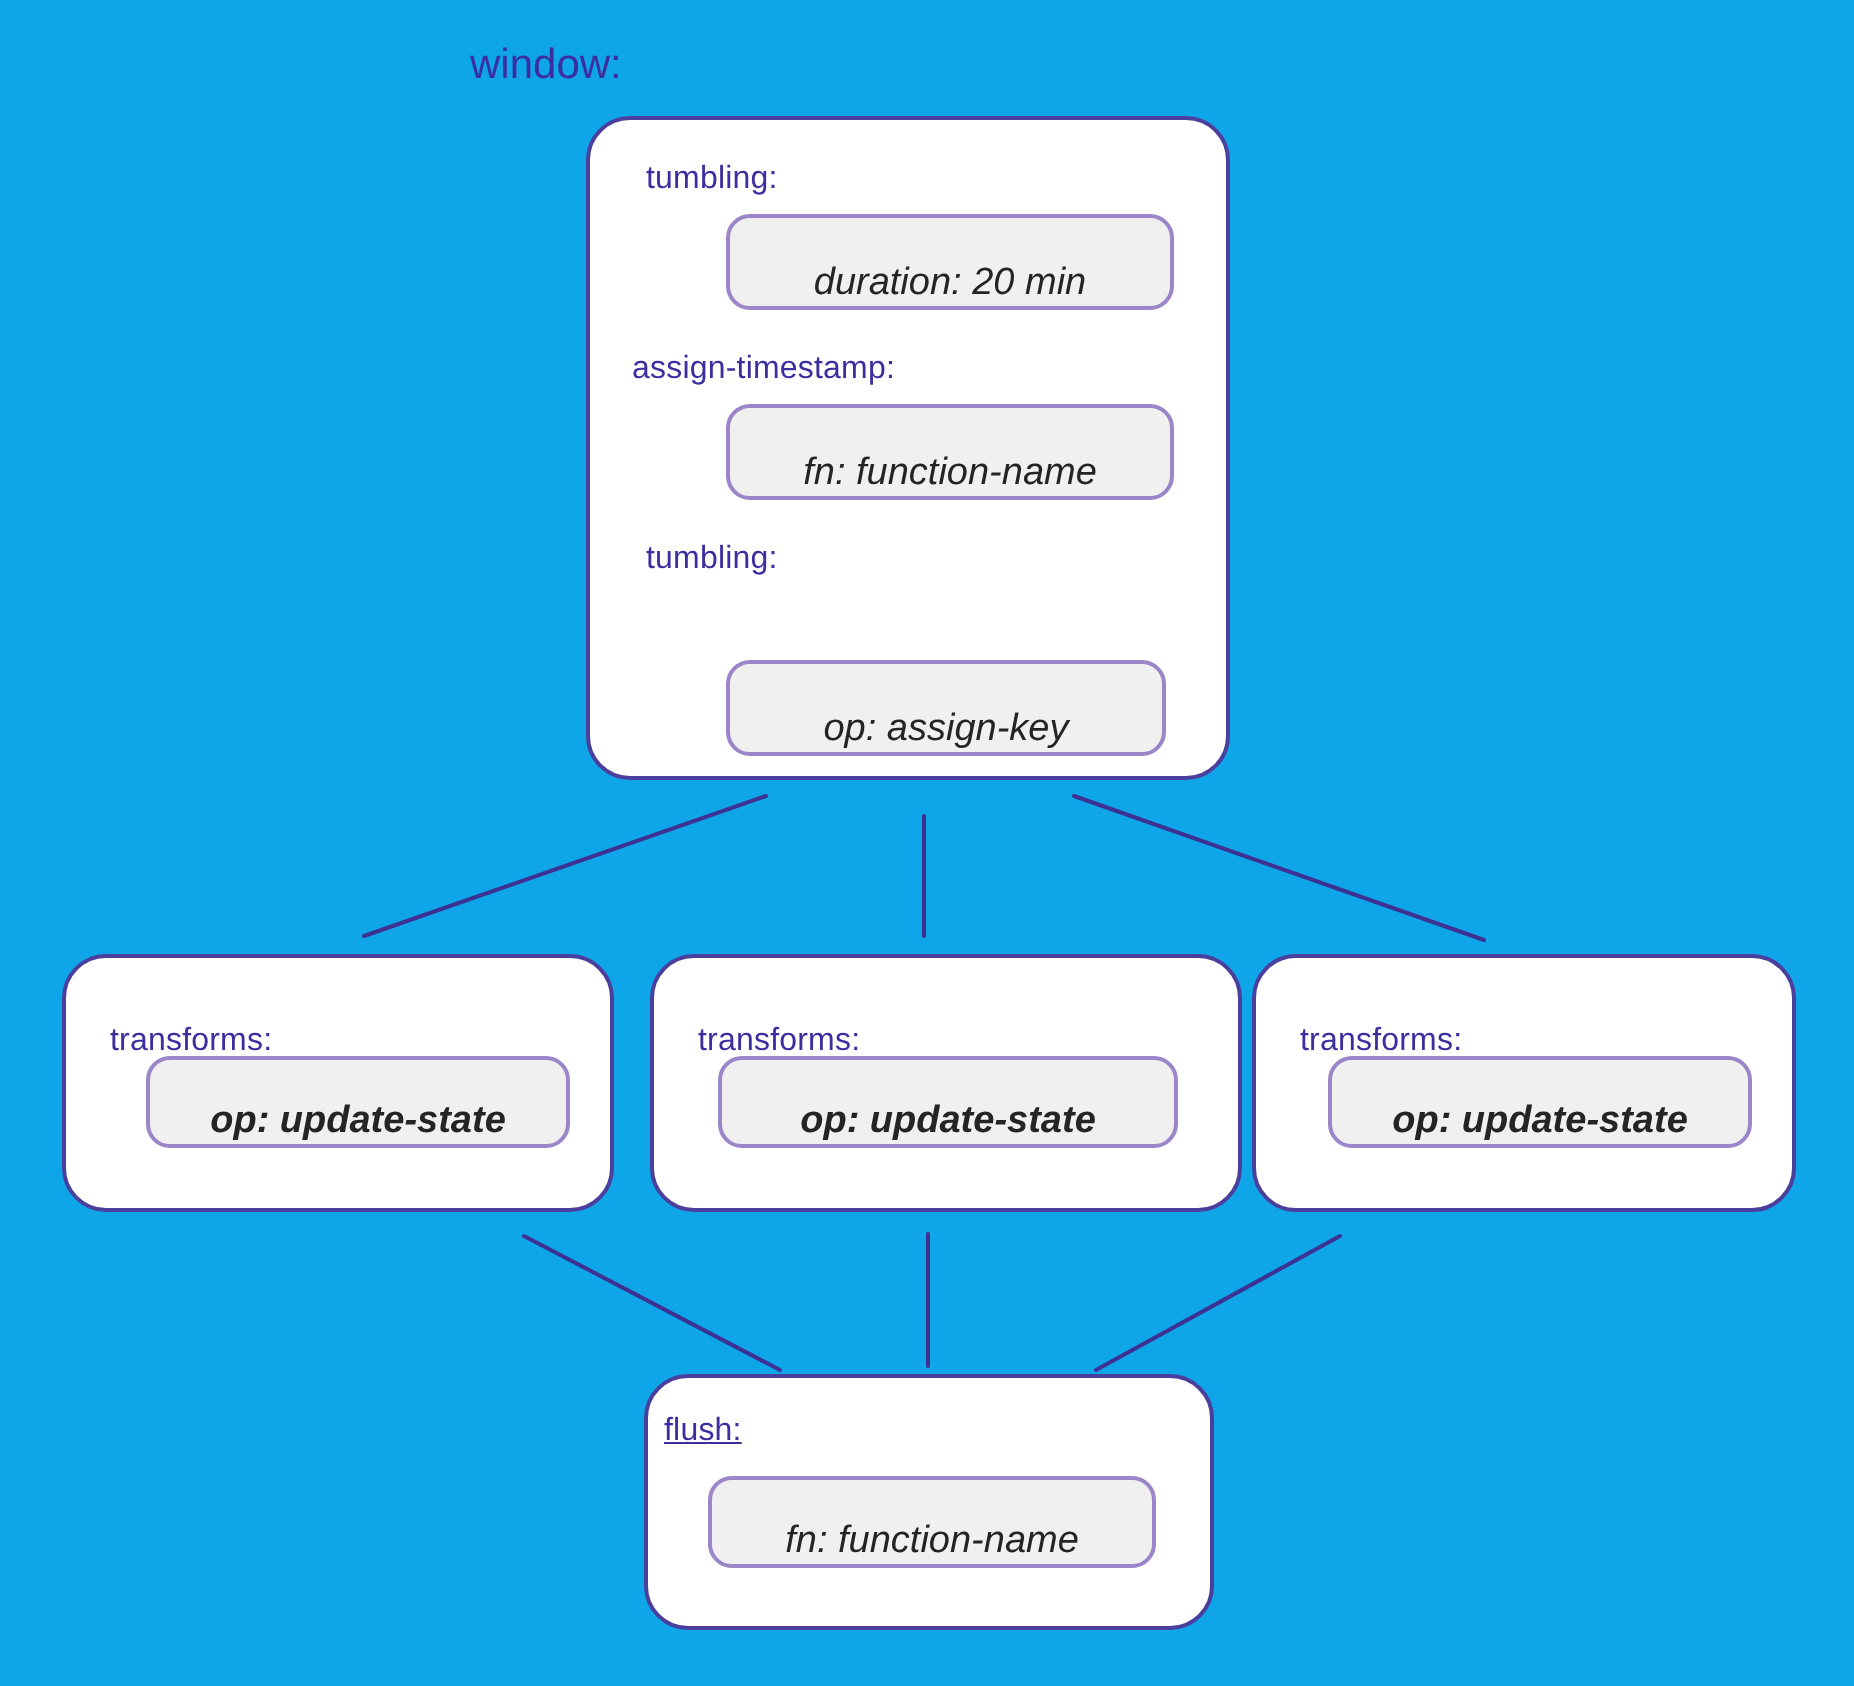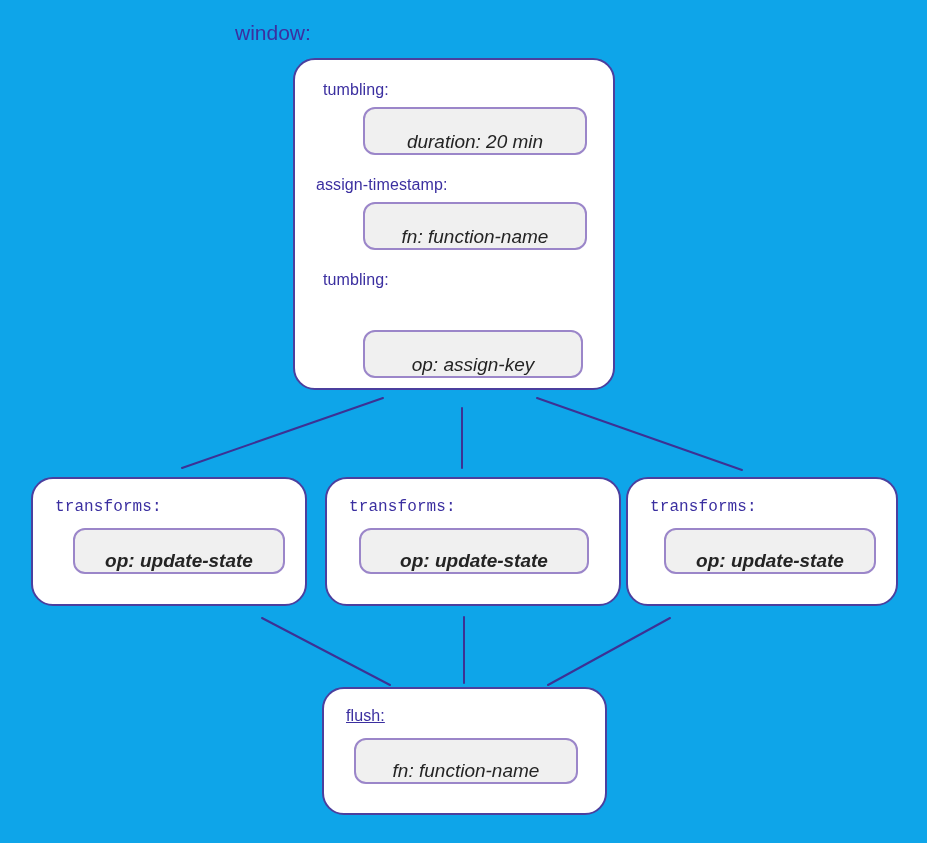--- a/index.html
+++ b/index.html
@@ -89,27 +89,27 @@
   #lbl-tumbling    { left: 28px;   top: 18px; }
   #pill-tumbling   { left: 68px;   top: 47px;  width: 224px; height: 48px; }
   #lbl-assign      { left: 21px;   top: 113px; }
   #pill-assign     { left: 68px;   top: 142px; width: 224px; height: 48px; }
   #lbl-partition   { left: 28px;   top: 208px; }
   #pill-partition  { left: 68px;   top: 237px; width: 220px; height: 48px; margin-top: 33px; }
 
   #tr-left         { left: 31px;   top: 477px; width: 276px; height: 129px; }
   #tr-mid          { left: 325px;  top: 477px; width: 296px; height: 129px; }
   #tr-right        { left: 626px;  top: 477px; width: 272px; height: 129px; }
-  .tr-label        { left: 22px;   top: 16px; font-family: Liberation Mono, monospace; }
+  .tr-label        { left: 22px;   top: 30px; }
   .tr-pill         { left: 40px;   top: 49px;  width: 212px; height: 46px; font-weight: bold; }
   #tr-mid .tr-pill { left: 32px;   width: 230px; }
   #tr-right .tr-pill { left: 36px; width: 212px; }
 
   #flush-box       { left: 322px;  top: 687px; width: 285px; height: 128px; }
-  #lbl-flush       { left: 22px;   top: 15px; text-decoration: underline; }
+  #lbl-flush       { left: 8px;   top: 15px; text-decoration: underline; }
   #pill-flush      { left: 30px;   top: 49px;  width: 224px; height: 46px; }
 </style>
 </head>
 <body>
 
 <div id="stage">
 
   <svg id="connectors" viewBox="0 0 927 843" width="927" height="843">
 
     <line class="spine" x1="462" y1="152" x2="462" y2="200"></line>

